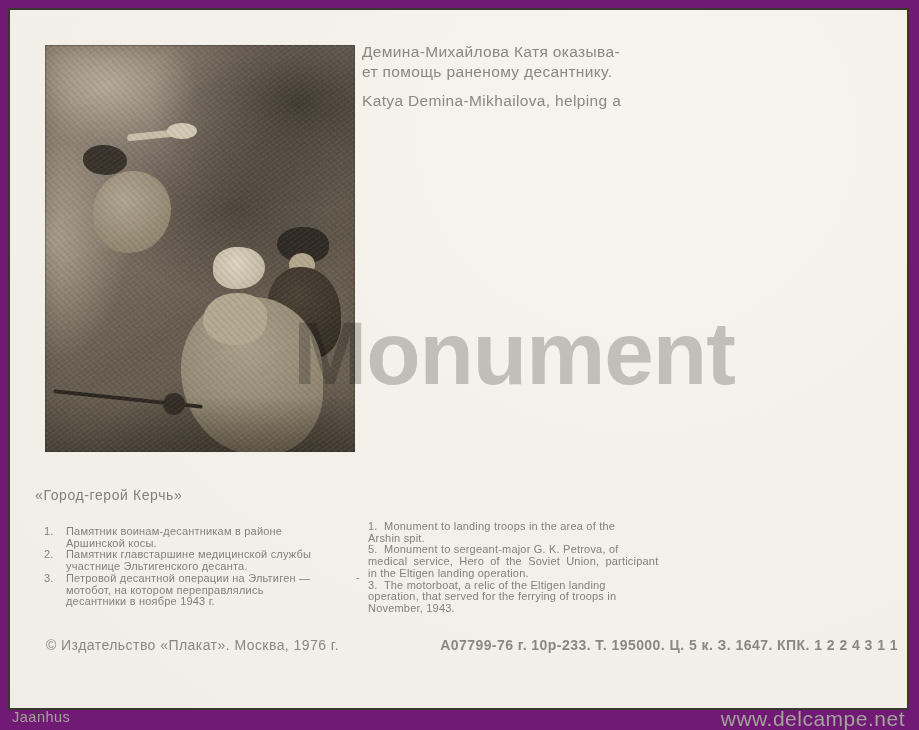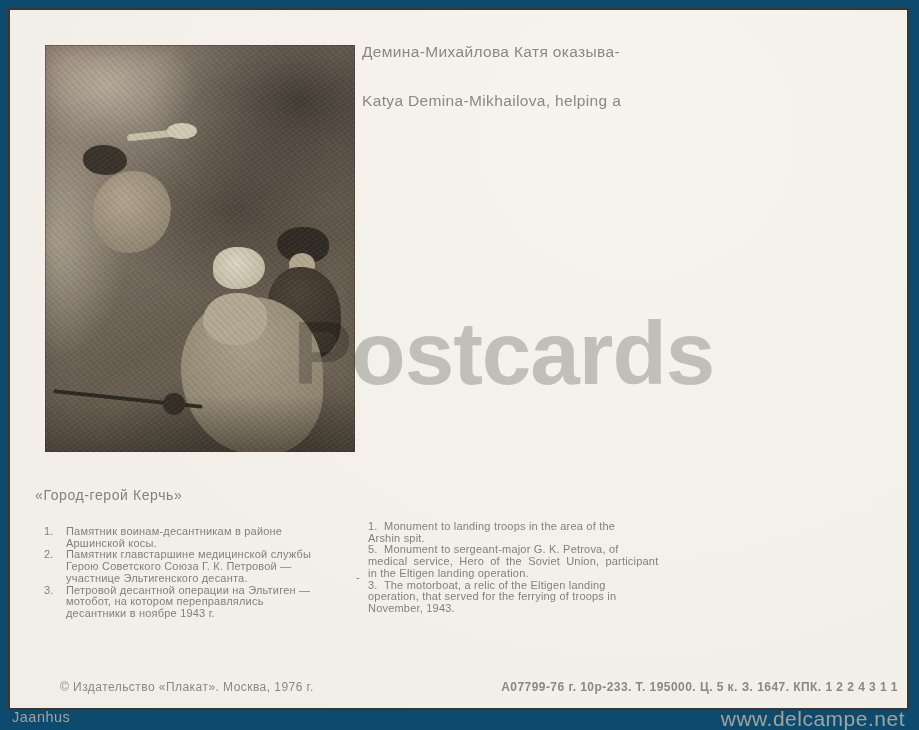--- a/index.html
+++ b/index.html
@@ -1,17 +1,17 @@
 <!DOCTYPE html>
 <html><head>
 <meta charset="utf-8">
 <style>
   html,body{margin:0;padding:0;background:#ffffff;}
   body{font-family:"Liberation Sans","DejaVu Sans",sans-serif;}
-  #page{position:relative;width:919px;height:730px;background:#0c4a6e;overflow:hidden;}
+  #page{position:relative;width:919px;height:730px;background:#701a75;overflow:hidden;}
 
   
   #scan{
     position:absolute;left:8px;top:8px;width:897px;height:698px;
     background:radial-gradient(ellipse at 70% 18%, #f7f4ee 0%, #f3f0ea 55%, #f1eee7 100%);
     border:2px solid #39372f;
   }
 
   
   .photo{
@@ -47,21 +47,21 @@
   #cap-en{left:352px;top:81px;width:330px;}
   #series{position:absolute;left:25px;top:477px;font-size:14px;color:#83817a;letter-spacing:.6px;}
   .list{position:absolute;font-size:11px;line-height:11.7px;color:#82807a;letter-spacing:.2px;}
   #list-ru{left:34px;top:516px;width:312px;}
   .ru-item{display:flex;}
   .ru-item .num{flex:none;width:22px;}
   .ln{display:block;white-space:pre-wrap;}
   #list-en{left:358px;top:511px;width:330px;}
   #list-en .wide{word-spacing:3px;}
   #stray{position:absolute;left:346px;top:561px;font-size:11px;color:#82807a;}
-  .meta{position:absolute;top:670px;font-size:12px;color:#8a8882;letter-spacing:.45px;margin-left:14px;}
+  .meta{position:absolute;top:627px;font-size:14px;color:#8a8882;letter-spacing:.45px;}
   #publisher{left:36px;}
   #imprint{right:9px;font-weight:bold;}
 
   
   #wm{
     position:absolute;left:293px;top:309px;
     font-size:89px;font-weight:bold;letter-spacing:-1px;
     color:#c9c9c9;mix-blend-mode:multiply;line-height:1;
   }
   .frame-txt{position:absolute;color:#a3a39b;}
@@ -87,41 +87,41 @@
       <span class="blob b-wounded"></span>
       <span class="blob b-hood"></span>
       <span class="blob b-ppsh"></span>
       <span class="blob b-drum"></span>
       <span class="b-soil"></span>
       <span class="grain"></span>
     </div>
 
     <div id="cap-ru" class="cap">
       <span class="ln">Демина-Михайлова Катя оказыва-</span>
+      <span class="ln">ет помощь раненому десантнику.</span>
     </div>
 
     <div id="cap-en" class="cap">
       <span class="ln">Katya Demina-Mikhailova, helping a</span>
     </div>
 
     <div id="series">«Город-герой Керчь»</div>
 
     <div id="list-ru" class="list">
       <div class="ru-item">
         <span class="num">1.</span>
         <span class="txt">
           <span class="ln">Памятник воинам-десантникам в районе</span>
           <span class="ln">Аршинской косы.</span>
         </span>
       </div>
       <div class="ru-item">
         <span class="num">2.</span>
         <span class="txt">
           <span class="ln">Памятник главстаршине медицинской службы</span>
-          <span class="ln">Герою Советского Союза Г. К. Петровой —</span>
           <span class="ln">участнице Эльтигенского десанта.</span>
         </span>
       </div>
       <div class="ru-item">
         <span class="num">3.</span>
         <span class="txt">
           <span class="ln">Петровой десантной операции на Эльтиген —</span>
           <span class="ln">мотобот, на котором переправлялись</span>
           <span class="ln">десантники в ноябре 1943 г.</span>
         </span>
@@ -138,18 +138,18 @@
       <span class="ln">operation, that served for the ferrying of troops in</span>
       <span class="ln">November, 1943.</span>
     </div>
 
     <div id="stray">-</div>
 
     <div id="publisher" class="meta">© Издательство «Плакат». Москва, 1976 г.</div>
     <div id="imprint" class="meta">А07799-76 г. 10р-233. Т. 195000. Ц. 5 к. З. 1647. КПК. 1 2 2 4 3 1 1</div>
   </div>
 
-  <div id="wm">Postcards</div>
+  <div id="wm">Monument</div>
 
   <div id="seller" class="frame-txt">Jaanhus</div>
   <div id="site" class="frame-txt">www.delcampe.net</div>
 
 </div>
 
 </body></html>

